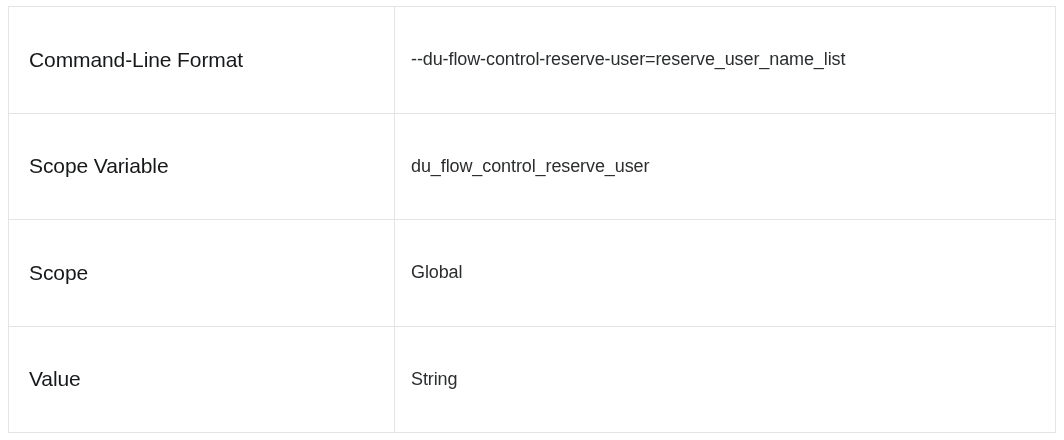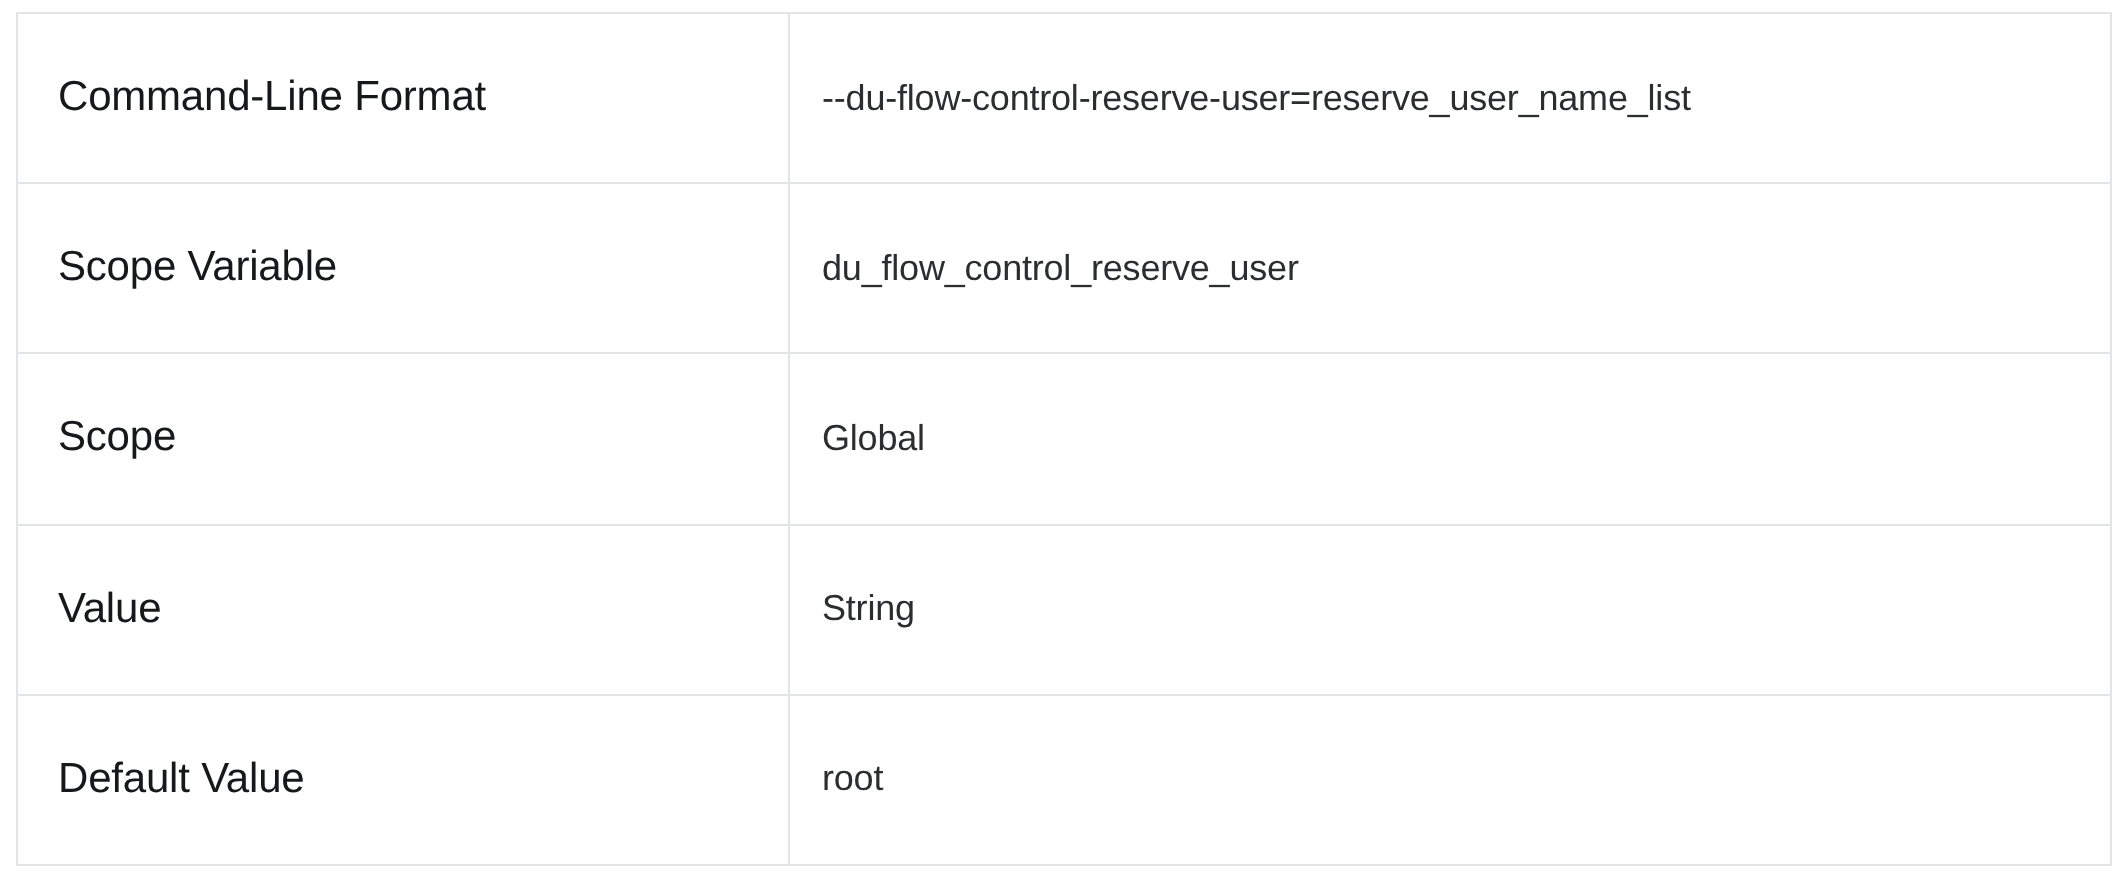--- a/index.html
+++ b/index.html
@@ -114,22 +114,18 @@
         <td class="cell-label">Scope</td>
         <td class="cell-value">Global</td>
       </tr>
 
 
       <tr>
         <td class="cell-label">Value</td>
         <td class="cell-value">String</td>
       </tr>
 
-      <tr>
-        <td class="cell-label">Default Value</td>
-        <td class="cell-value">root</td>
-      </tr>
 
     </tbody>
   </table>
 
 
 </div>
 
 </body></html>

